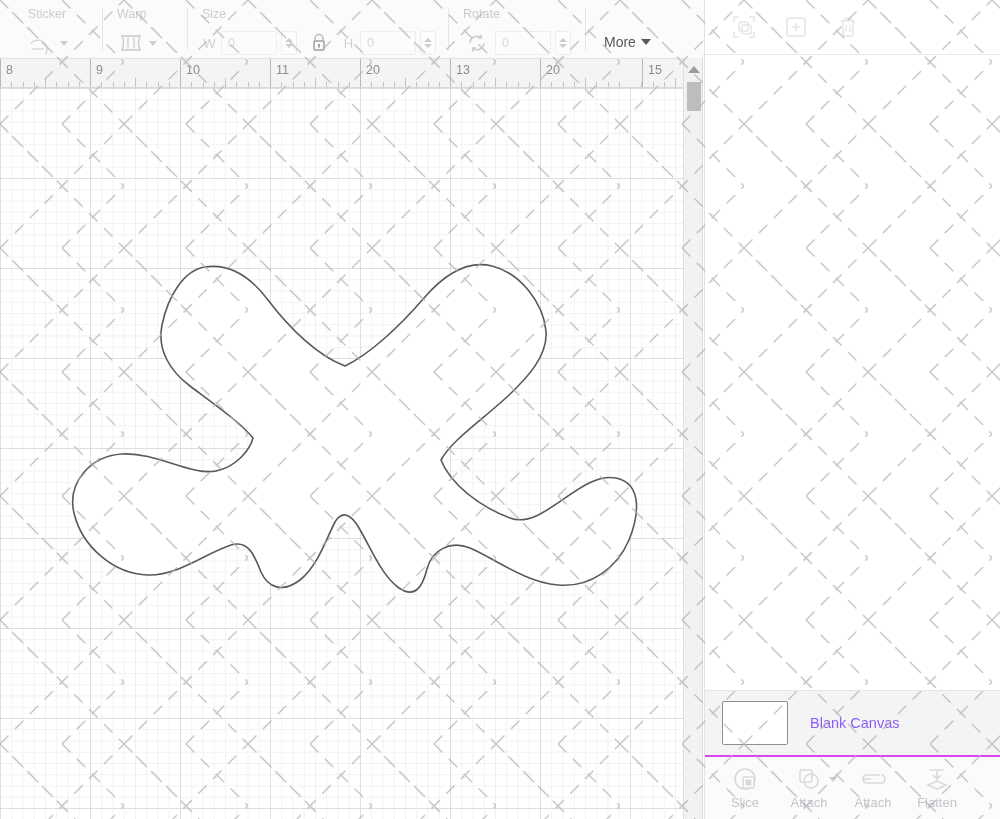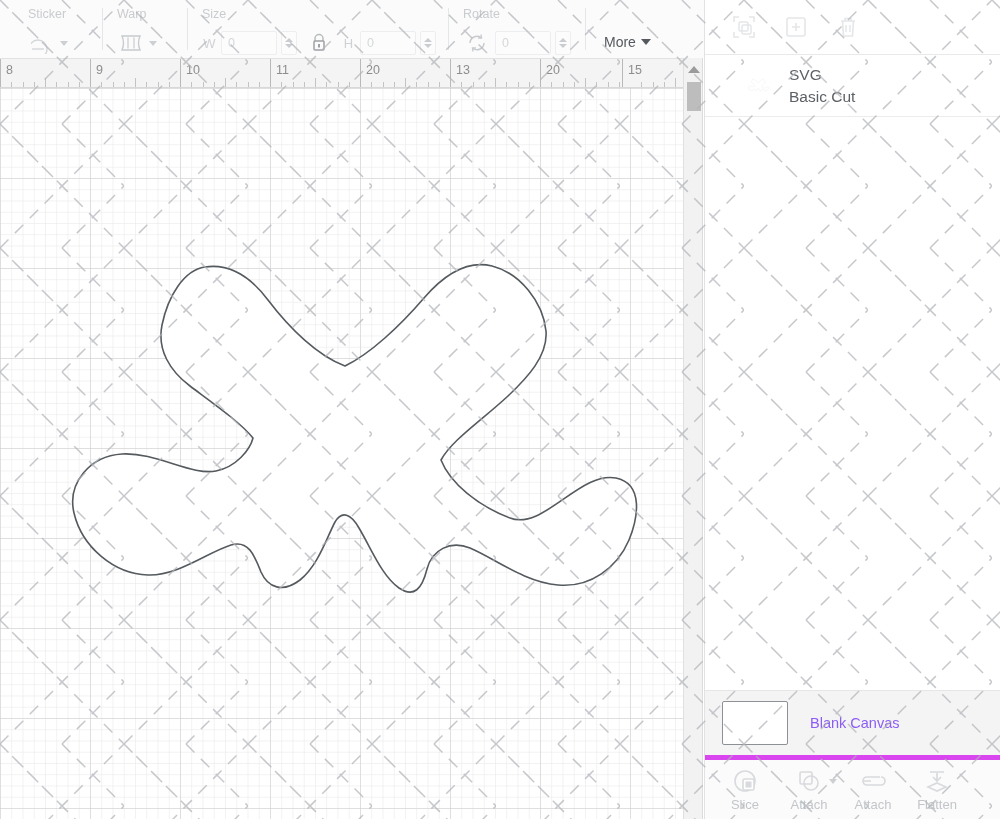--- a/index.html
+++ b/index.html
@@ -269,21 +269,21 @@
     border: 1px solid #8d9094;
     border-radius: 2px;
   }
   .canvas-label { font-size: 14.5px; color: #8b5cf6; }
 
   .bottom-bar {
     position: absolute;
     left: 0; bottom: 0;
     width: 295px; height: 64px;
     background: #fbfbfb;
-    border-top: 5px solid #d946ef;
+    border-top: 2px solid #d946ef;
     display: flex;
     align-items: center;
     padding-left: 8px;
   }
   .bb-item {
     width: 64px;
     height: 64px;
     display: flex;
     flex-direction: column;
     align-items: center;
@@ -467,21 +467,21 @@
         <div class="ruler-mark" style="left: 540px;">
           <span>20</span>
         </div>
         <div class="ruler-tick" style="left: 551.25px; height: 5px;"></div>
         <div class="ruler-tick" style="left: 562.5px; height: 5px;"></div>
         <div class="ruler-tick" style="left: 573.75px; height: 5px;"></div>
         <div class="ruler-tick" style="left: 585px; height: 9px;"></div>
         <div class="ruler-tick" style="left: 596.25px; height: 5px;"></div>
         <div class="ruler-tick" style="left: 607.5px; height: 5px;"></div>
         <div class="ruler-tick" style="left: 618.75px; height: 5px;"></div>
-        <div class="ruler-mark" style="left: 622px;">
+        <div class="ruler-mark" style="left: 642px;">
           <span>15</span>
         </div>
         <div class="ruler-tick" style="left: 641.25px; height: 5px;"></div>
         <div class="ruler-tick" style="left: 652.5px; height: 5px;"></div>
         <div class="ruler-tick" style="left: 663.75px; height: 5px;"></div>
         <div class="ruler-tick" style="left: 675px; height: 9px;"></div>
       </div>
   </div>
 
   <div class="canvas">
@@ -558,31 +558,20 @@
       </div>
       <div class="ltool">
         <svg width="26" height="26" viewBox="0 0 26 26">
           <path d="M6 7 L20 7 M10 7 L10 4.5 L16 4.5 L16 7" fill="none" stroke="#e4e6e8" stroke-width="1.6"></path>
           <path d="M7.5 7 L8.5 22 L17.5 22 L18.5 7" fill="none" stroke="#e4e6e8" stroke-width="1.6"></path>
           <path d="M11 11 L11 18 M15 11 L15 18" stroke="#e4e6e8" stroke-width="1.4"></path>
         </svg>
       </div>
     </div>
 
-    <div class="layer-row">
-      <div class="layer-thumb">
-        <svg width="26" height="26" viewBox="0 0 683 731">
-          <use href="#xshape" fill="#ffffff" stroke="#7a7f83" stroke-width="9"></use>
-        </svg>
-      </div>
-      <div class="layer-text">
-        <div class="layer-title">SVG</div>
-        <div class="layer-sub">Basic Cut</div>
-      </div>
-    </div>
 
     <div class="canvas-row">
       <div class="canvas-swatch"></div>
       <div class="canvas-label">Blank Canvas</div>
     </div>
 
     <div class="bottom-bar">
 
       <div class="bb-item">
         <div class="bb-icon">

